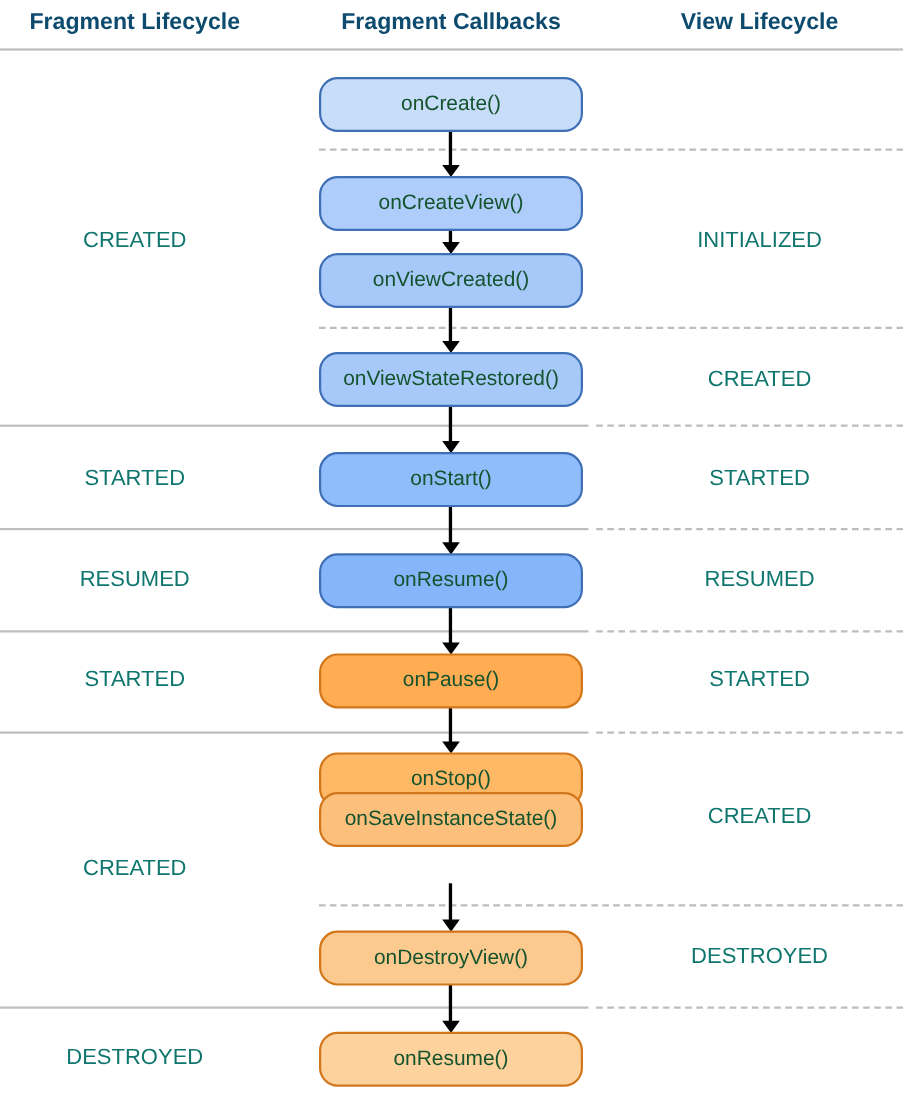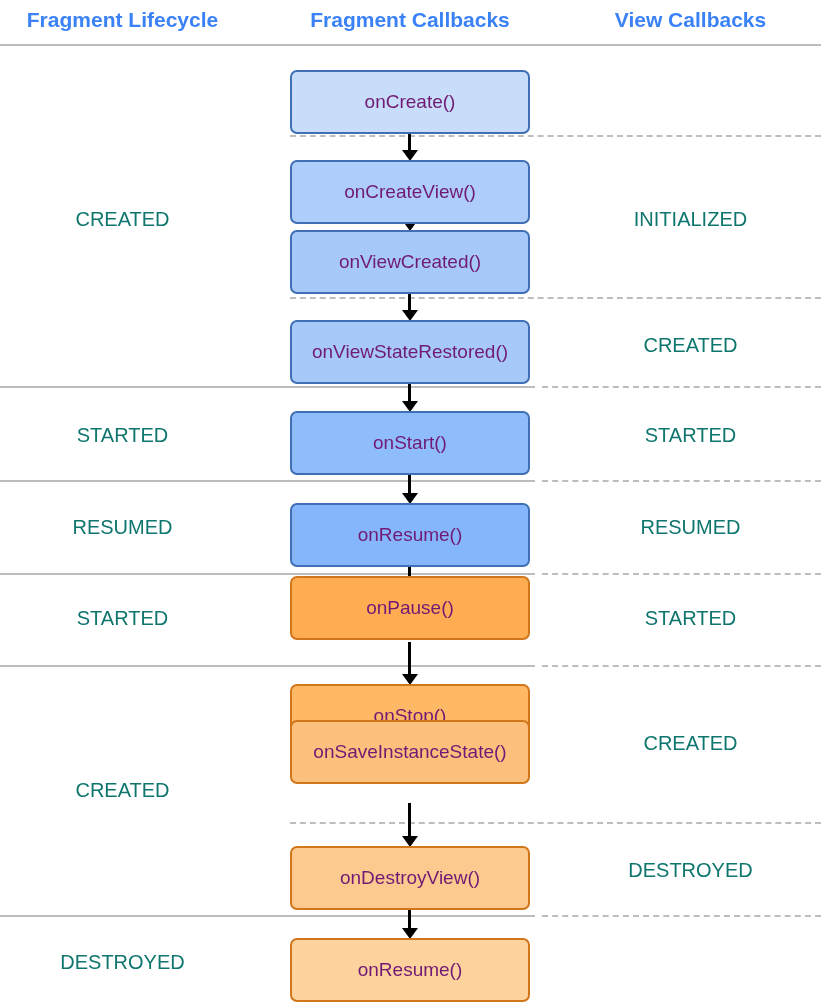--- a/index.html
+++ b/index.html
@@ -16,21 +16,21 @@
     height: 1004px;
     background: #ffffff;
   }
 
   
   .col-header {
     position: absolute;
     top: 8px;
     font-size: 21px;
     font-weight: 700;
-    color: #3b82f6;
+    color: #0c4a6e;
     text-align: center;
     white-space: nowrap;
   }
   .col-header.c1 { left: 0;   width: 245px; }
   .col-header.c2 { left: 280px; width: 260px; }
   .col-header.c3 { left: 560px; width: 261px; }
 
   .header-rule {
     position: absolute;
     left: 0;
@@ -74,29 +74,29 @@
     transform: translateY(-50%);
   }
   .state-label.left  { left: 0;   width: 245px; }
   .state-label.right { left: 560px; width: 261px; }
 
   
   .cb-box {
     position: absolute;
     left: 290px;
     width: 240px;
-    height: 64px;
-    border-radius: 7px;
+    height: 50px;
+    border-radius: 17px;
     border: 2px solid;
     display: flex;
     align-items: center;
     justify-content: center;
     font-size: 19px;
     font-weight: 400;
-    color: #701a75;
+    color: #14532d;
     white-space: nowrap;
     z-index: 3;
   }
 
   
   .arrow {
     position: absolute;
     left: 408px;
     width: 3px;
     background: #000000;
@@ -115,21 +115,21 @@
     border-top: 11px solid #000000;
   }
 </style>
 </head>
 <body>
 
 <div id="diagram">
 
   <div class="col-header c1">Fragment Lifecycle</div>
   <div class="col-header c2">Fragment Callbacks</div>
-  <div class="col-header c3">View Callbacks</div>
+  <div class="col-header c3">View Lifecycle</div>
   <div class="header-rule"></div>
 
   <div id="layer-separators">
       <div class="sep-solid" style="top: 386px;"></div>
       <div class="sep-solid" style="top: 480px;"></div>
       <div class="sep-solid" style="top: 573px;"></div>
       <div class="sep-solid" style="top: 665px;"></div>
       <div class="sep-solid" style="top: 915px;"></div>
       <div class="sep-dashed-right" style="top: 386px;"></div>
       <div class="sep-dashed-right" style="top: 480px;"></div>
@@ -169,20 +169,20 @@
       <div class="state-label right" style="top: 743px;">CREATED</div>
       <div class="state-label right" style="top: 870px;">DESTROYED</div>
     </div>
   <div id="layer-callbacks">
       <div class="cb-box" style="top: 70px; background: rgb(199, 221, 249); border-color: rgb(63, 111, 181);">onCreate()</div>
       <div class="cb-box" style="top: 160px; background: rgb(174, 205, 250); border-color: rgb(63, 111, 181);">onCreateView()</div>
       <div class="cb-box" style="top: 230px; background: rgb(166, 201, 250); border-color: rgb(63, 111, 181); text-align: center;">onViewCreated()</div>
       <div class="cb-box" style="top: 320px; background: rgb(166, 201, 250); border-color: rgb(63, 111, 181);">onViewStateRestored()</div>
       <div class="cb-box" style="top: 411px; background: rgb(143, 188, 251); border-color: rgb(63, 111, 181);">onStart()</div>
       <div class="cb-box" style="top: 503px; background: rgb(133, 182, 251); border-color: rgb(63, 111, 181);">onResume()</div>
-      <div class="cb-box" style="top: 576px; background: rgb(255, 172, 82); border-color: rgb(210, 118, 27);">onPause()</div>
+      <div class="cb-box" style="top: 594px; background: rgb(255, 172, 82); border-color: rgb(210, 118, 27);">onPause()</div>
       <div class="cb-box" style="top: 684px; background: rgb(255, 184, 102); border-color: rgb(210, 118, 27);">onStop()</div>
       <div class="cb-box" style="top: 720px; background: rgb(252, 192, 124); border-color: rgb(210, 118, 27);">onSaveInstanceState()</div>
       <div class="cb-box" style="top: 846px; background: rgb(252, 202, 142); border-color: rgb(210, 118, 27);">onDestroyView()</div>
       <div class="cb-box" style="top: 938px; background: rgb(253, 210, 156); border-color: rgb(210, 118, 27);">onResume()</div>
     </div>
 
 </div>
 
 </body></html>

